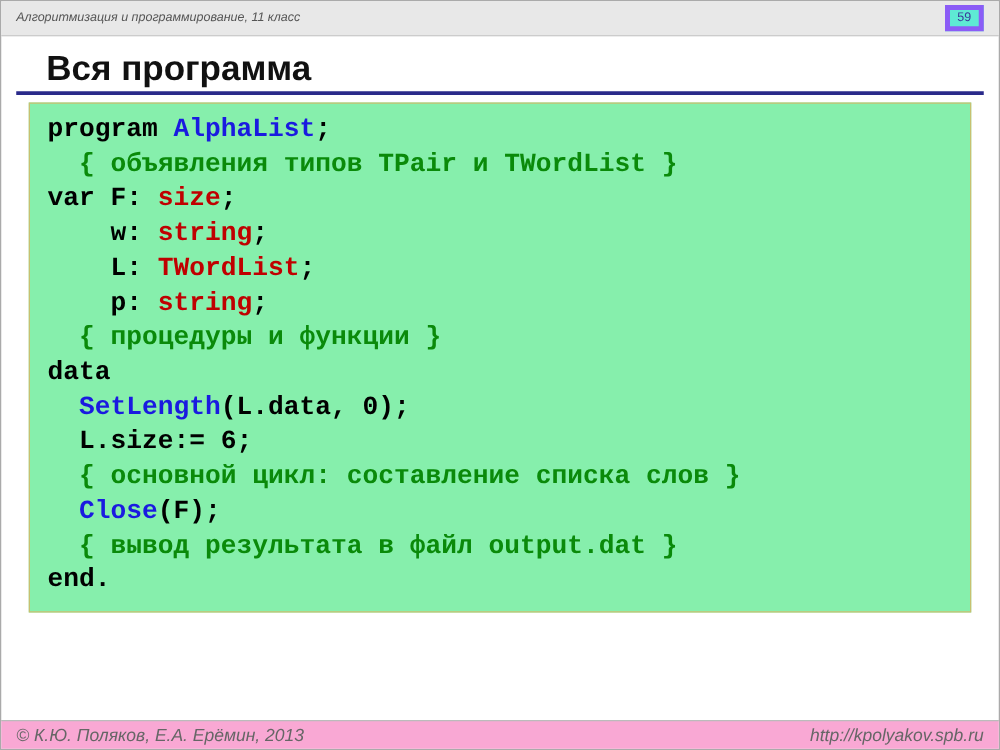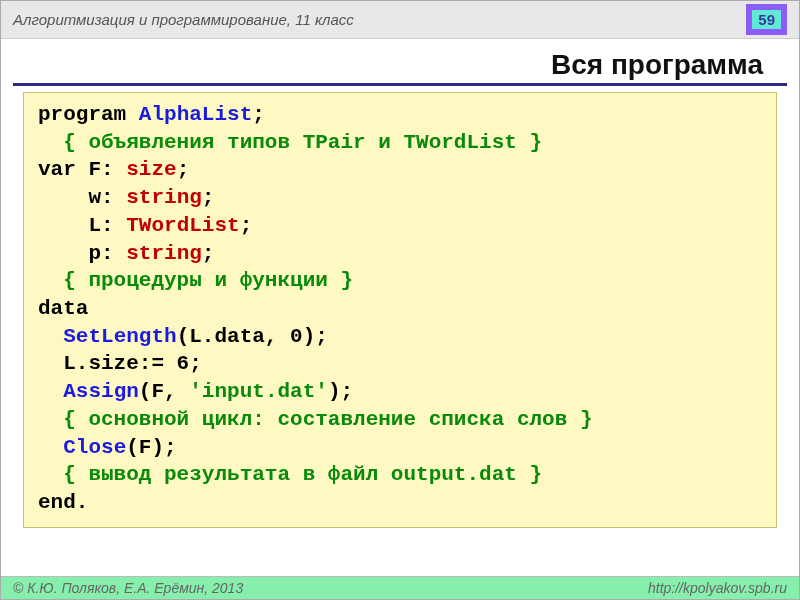--- a/index.html
+++ b/index.html
@@ -2,66 +2,65 @@
 <html><head>
 <meta charset="utf-8">
 <style>
   * { margin: 0; padding: 0; box-sizing: border-box; }
   html, body { width: 800px; height: 600px; font-family: Arial, sans-serif; background: #fff; }
   .slide { width: 800px; height: 600px; position: relative; border: 1px solid #aaa; }
   .header-bar {
     background: #e8e8e8;
     padding: 3px 12px;
     font-style: italic;
-    font-size: 15px;
+    font-size: 10px;
     color: #555;
     display: flex;
     justify-content: space-between;
     align-items: center;
     border-bottom: 1px solid #ccc;
   }
   .page-number {
     background: #5eead4;
     color: #3a3a9a;
-    font-weight: bold;
+    font-weight: normal;
     font-style: normal;
     padding: 1px 6px;
-    border: 6px solid #8b5cf6;
+    border: 4px solid #8b5cf6;
   }
   .slide-title {
     font-size: 28px;
     font-weight: bold;
     color: #111;
     padding: 6px 24px 2px 24px;
     border-bottom: 3px solid #2a2a8a;
     margin: 4px 12px 6px 12px;
-    text-align: right;
   }
   .code-box {
     margin: 0 22px;
-    background: #fef9c3;
+    background: #86efac;
     border: 1px solid #c8c070;
     padding: 8px 2px 10px 14px;
     font-family: "Courier New", monospace;
     font-size: 21px;
     line-height: 1.32;
     color: #000;
     font-weight: bold;
   }
   .kw { color: #000; }            
   .ident { color: #1a1ae0; }      
   .type { color: #c00000; }       
   .comment { color: #0a8a0a; }    
   .str { color: #0a8a0a; }        
   .punct { color: #000; }         
   .footer {
     position: absolute;
     bottom: 0; left: 0; right: 0;
     border-top: 1px solid #bbb;
-    background: #86efac;
+    background: #f9a8d4;
     padding: 3px 12px;
     font-style: italic;
     font-size: 14px;
     color: #666;
     display: flex;
     justify-content: space-between;
   }
   .code-line { white-space: pre; }
 </style>
 </head>
@@ -80,21 +79,20 @@
     <div class="code-line"><span class="kw">program </span><span class="ident">AlphaList</span><span class="punct">;</span></div>
     <div class="code-line comment">  { объявления типов TPair и TWordList }</div>
     <div class="code-line"><span class="kw">var </span><span class="kw">F: </span><span class="type">size</span><span class="punct">;</span></div>
     <div class="code-line"><span>    </span><span class="kw">w: </span><span class="type">string</span><span class="punct">;</span></div>
     <div class="code-line"><span>    </span><span class="kw">L: </span><span class="type">TWordList</span><span class="punct">;</span></div>
     <div class="code-line"><span>    </span><span class="kw">p: </span><span class="type">string</span><span class="punct">;</span></div>
     <div class="code-line comment">  { процедуры и функции }</div>
     <div class="code-line kw">data</div>
     <div class="code-line"><span>  </span><span class="ident">SetLength</span><span class="punct">(L.data, 0);</span></div>
     <div class="code-line punct">  L.size:= 6;</div>
-    <div class="code-line"><span>  </span><span class="ident">Assign</span><span class="punct">(F, </span><span class="str">'input.dat'</span><span class="punct">);</span></div>
     <div class="code-line comment">  { основной цикл: составление списка слов }</div>
     <div class="code-line"><span>  </span><span class="ident">Close</span><span class="punct">(F);</span></div>
     <div class="code-line comment">  { вывод результата в файл output.dat }</div>
     <div class="code-line kw">end.</div>
   </div>
 
   <div class="footer">
     <span>© К.Ю. Поляков, Е.А. Ерёмин, 2013</span>
     <span>http://kpolyakov.spb.ru</span>
   </div>

